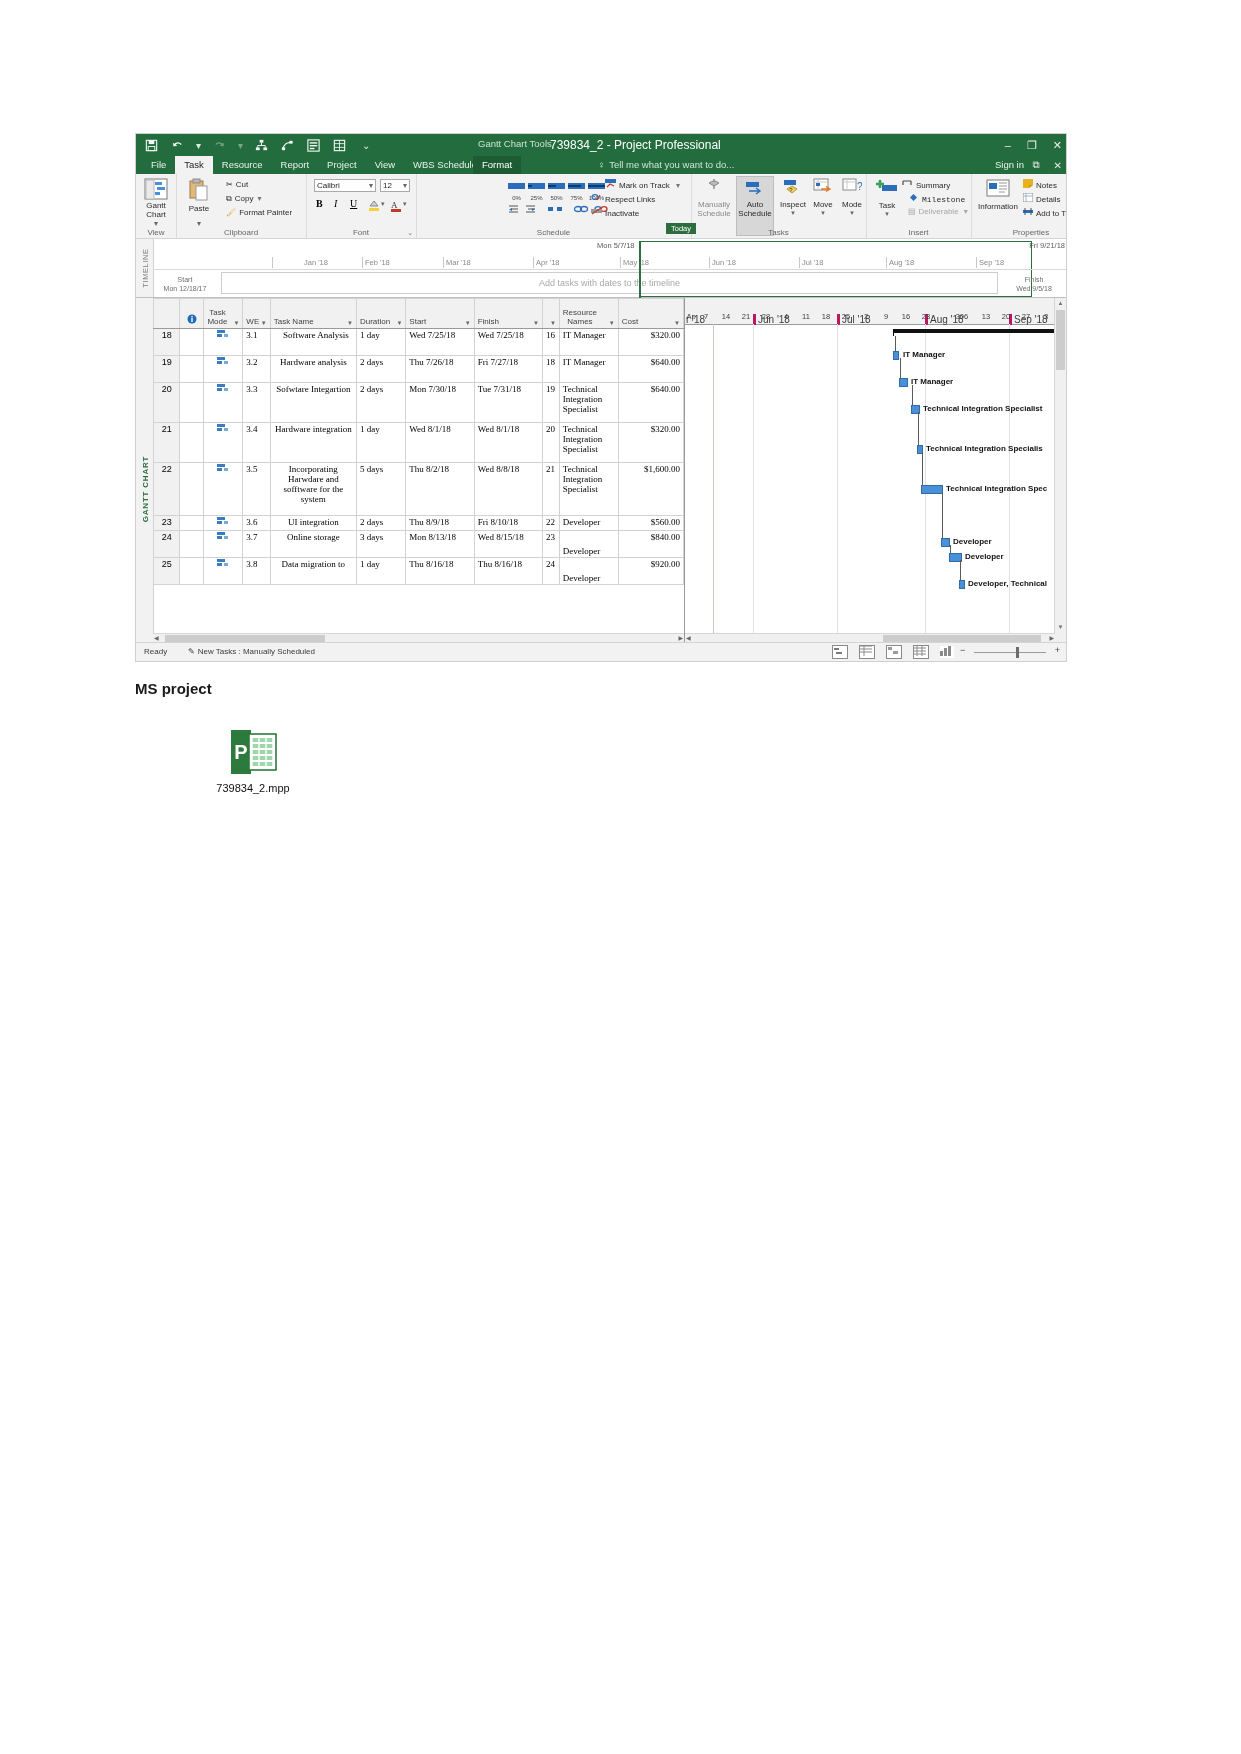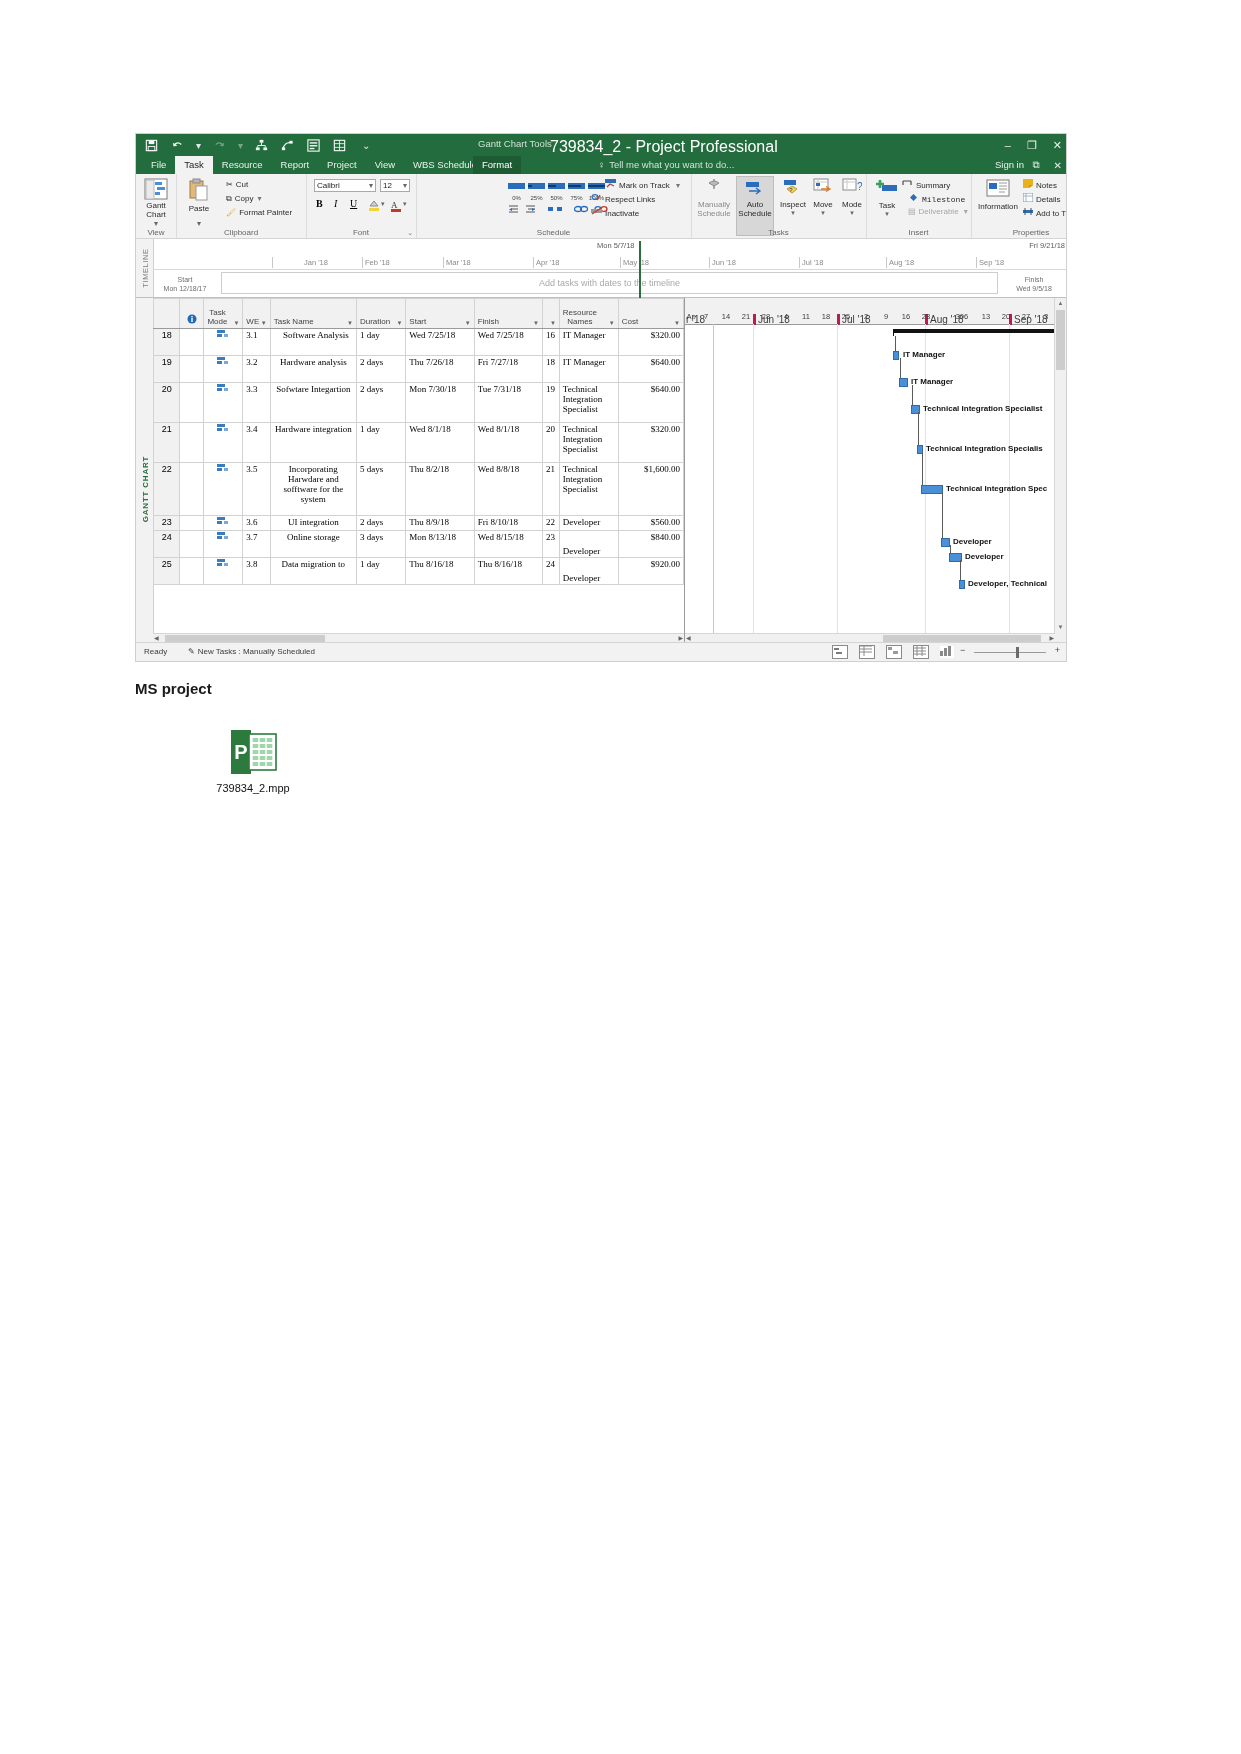--- a/index.html
+++ b/index.html
@@ -9,21 +9,21 @@
   .shot{position:absolute;left:135px;top:133px;width:930px;height:527px;
         background:#fff;border:1px solid #cfcfcf;overflow:hidden;}
 
   
   .titlebar{height:22px;background:#217346;background:#1e6b3a;position:relative;color:#fff;}
   .titlebar{background:#226c3d;}
   .qat{position:absolute;left:8px;top:0;height:22px;display:flex;align-items:center;gap:11px;}
   .qat .ic{width:15px;height:15px;display:inline-block;position:relative;opacity:.95;}
   .qat .lbl{font-size:10px;color:#dfe9e0;}
   .tb-doctools{position:absolute;left:342px;top:4px;font-size:9.5px;color:#cfe0d4;}
-  .tb-title{position:absolute;left:414px;top:4px;font-size:16px;color:#fff;}
+  .tb-title{position:absolute;left:414px;top:4px;font-size:12px;color:#fff;}
   .win-btns{position:absolute;right:4px;top:0;height:22px;display:flex;align-items:center;gap:16px;}
   .win-btns span{font-size:11px;color:#eee;cursor:default;}
 
   
   .tabrow{height:18px;background:#226c3d;position:relative;}
   .tabs{position:absolute;left:6px;top:0;height:18px;display:flex;align-items:center;}
   .tab{font-size:9.5px;color:#eaf2ec;padding:0 9px;height:18px;line-height:18px;cursor:default;}
   .tab.active{background:#f2f2f2;color:#1f1f1f;}
   .tab.ctx{background:#1d5c33;color:#fff;}
   .ctxgrp{position:absolute;left:337px;top:0;height:18px;display:flex;align-items:center;}
@@ -478,20 +478,23 @@
     </div>
   </div>
 
   <div class="timeline">
     <div class="sidetab">
       <span>TIMELINE</span>
     </div>
 
     <div class="mon57">Mon 5/7/18</div>
     <div class="fri921">Fri 9/21/18</div>
+    <div class="greenframe">
+      <div class="todaybox" style="left:26px;transform:none;">Today</div>
+    </div>
 
     <div class="tl-scale">
       <div class="tl-mon" style="left:119px;padding-left:31px;">Jan '18</div>
       <div class="tl-mon" style="left:209px;">Feb '18</div>
       <div class="tl-mon" style="left:290px;">Mar '18</div>
       <div class="tl-mon" style="left:380px;">Apr '18</div>
       <div class="tl-mon" style="left:467px;">May '18</div>
       <div class="tl-mon" style="left:556px;">Jun '18</div>
       <div class="tl-mon" style="left:646px;">Jul '18</div>
       <div class="tl-mon" style="left:733px;">Aug '18</div>

